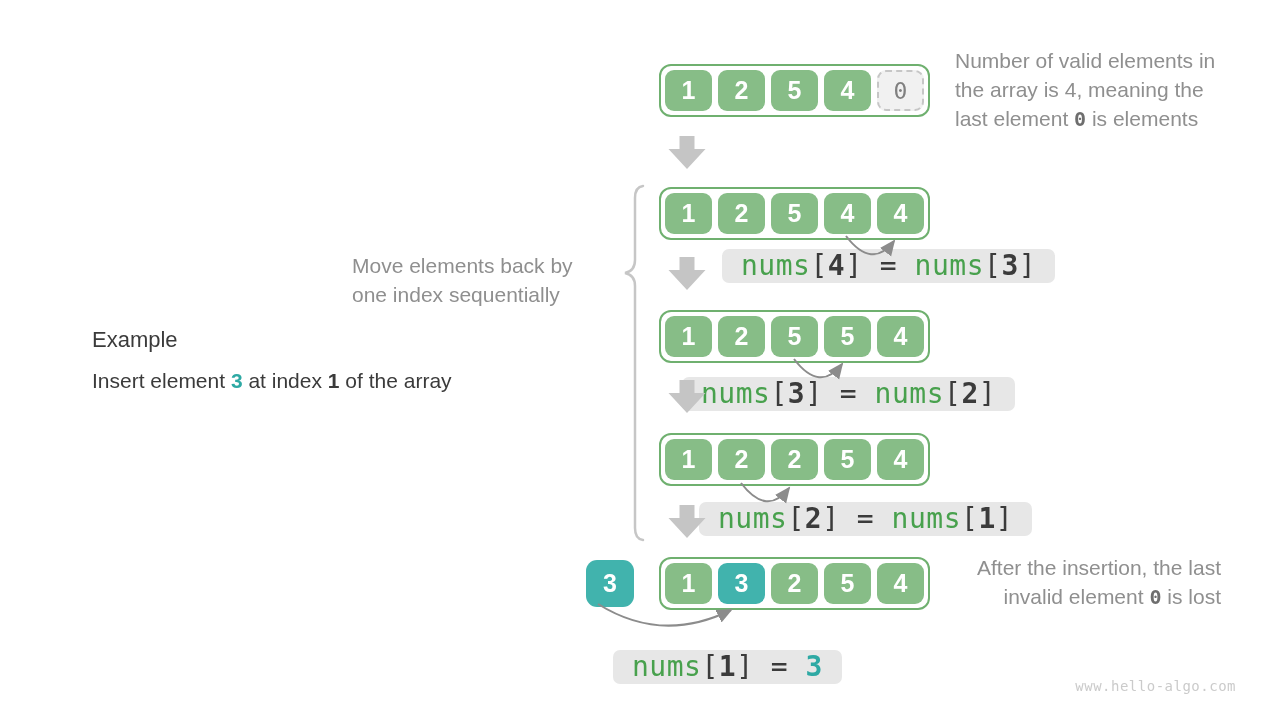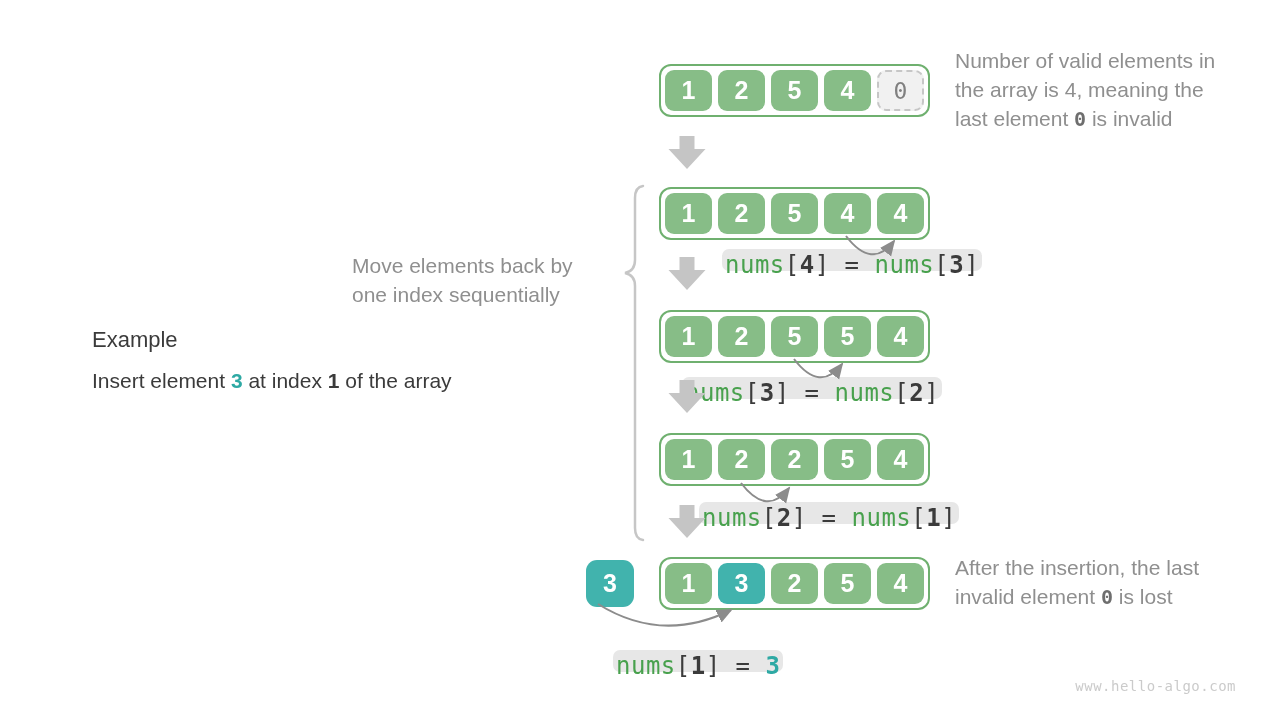--- a/index.html
+++ b/index.html
@@ -20,23 +20,23 @@
              border:2px solid var(--border-green);border-radius:12px;z-index:1;}
   .cell{width:47px;height:41px;border-radius:9px;background:var(--cell-green);
         display:flex;align-items:center;justify-content:center;
         color:#fff;font-size:25px;font-weight:700;box-sizing:border-box;}
   .cell.invalid{background:var(--invalid-bg);border:2px dashed var(--invalid-border);
         color:var(--invalid-text);font-family:"DejaVu Sans Mono",monospace;font-size:23px;font-weight:400;}
   .cell.teal{background:var(--teal);}
   .cell.solo{position:absolute;left:586px;top:560px;width:48px;height:47px;border-radius:11px;z-index:1;}
 
   
-  .code-label{position:absolute;z-index:2;height:22px;line-height:33px;padding:0 3px;
+  .code-label{position:absolute;z-index:2;height:34px;line-height:33px;padding:0 19px;
               background:var(--label-bg);border-radius:7px;
-              font-family:"DejaVu Sans Mono",monospace;font-size:24px;letter-spacing:.5px;white-space:pre;}
+              font-family:"DejaVu Sans Mono",monospace;font-size:28px;letter-spacing:.5px;white-space:pre;}
 
   
   .note{position:absolute;color:var(--text-gray);font-size:21px;line-height:29px;z-index:1;}
   .example{position:absolute;left:92px;top:327px;color:var(--text-dark);z-index:1;}
   .example-title{font-size:22px;font-weight:400;}
   .example-desc{font-size:21px;margin-top:16px;}
   .footer{position:absolute;top:678px;right:44px;z-index:1;color:var(--footer-gray);
           font-family:"DejaVu Sans Mono",monospace;font-size:14px;letter-spacing:.5px;}
 
   
@@ -54,29 +54,29 @@
 <div class="canvas">
 
   <div class="example">
     <div class="example-title">Example</div>
     <div class="example-desc"><span class="pt-n">Insert element </span><span class="pt-tealb">3</span><span class="pt-n"> at index </span><span class="pt-bold">1</span><span class="pt-n"> of the array</span></div>
   </div>
 
   <div class="note" style="left:955px;top:46px;">
     <div><span class="pt-n">Number of valid elements in</span></div>
     <div><span class="pt-n">the array is 4, meaning the</span></div>
-    <div><span class="pt-n">last element </span><span class="pt-mono">0</span><span class="pt-n"> is invalid</span></div>
+    <div><span class="pt-n">last element </span><span class="pt-mono">0</span><span class="pt-n"> is elements</span></div>
   </div>
 
   <div class="note" style="left:352px;top:243px;margin-top:8px;">
     <div><span class="pt-n">Move elements back by</span></div>
     <div><span class="pt-n">one index sequentially</span></div>
   </div>
 
-  <div class="note" style="left:955px;top:553px;">
+  <div class="note" style="left:977px;top:553px;text-align:right;">
     <div><span class="pt-n">After the insertion, the last</span></div>
     <div><span class="pt-n">invalid element </span><span class="pt-mono">0</span><span class="pt-n"> is lost</span></div>
   </div>
 
   <div class="array-box" style="top:64px;">
     <div class="cell">1</div>
     <div class="cell">2</div>
     <div class="cell">5</div>
     <div class="cell">4</div>
     <div class="cell invalid">0</div>

